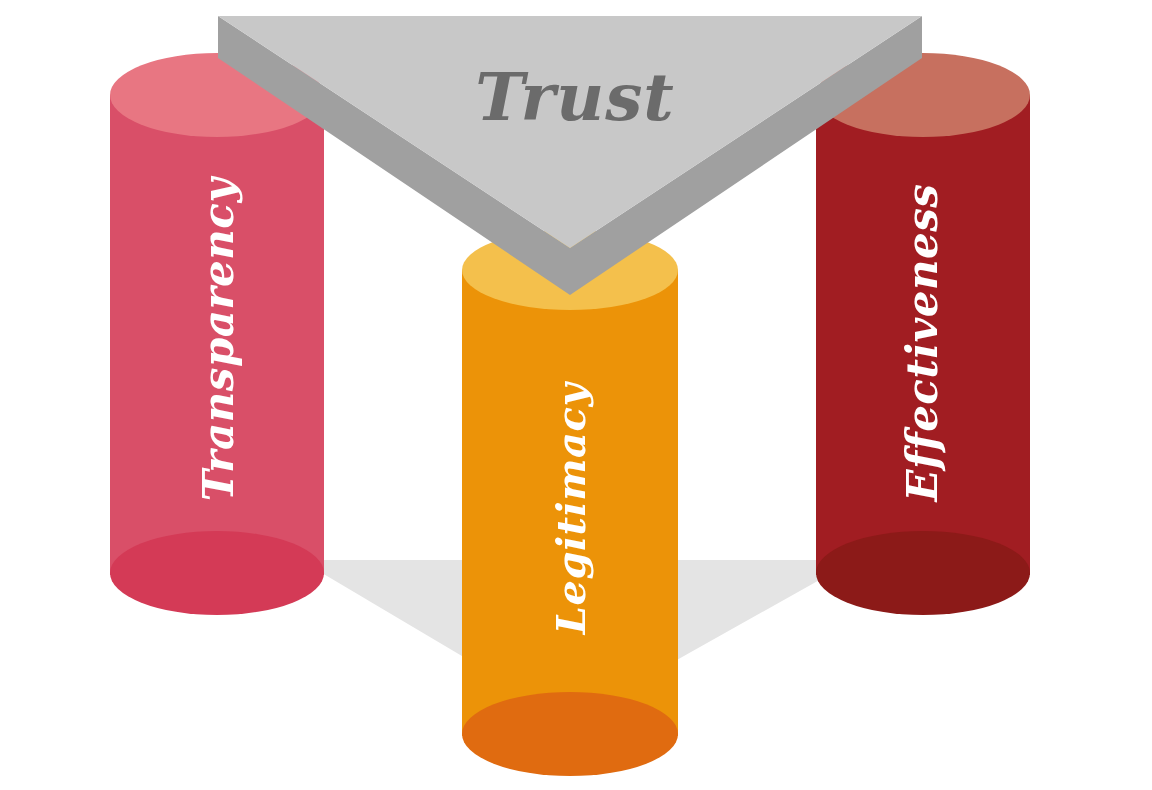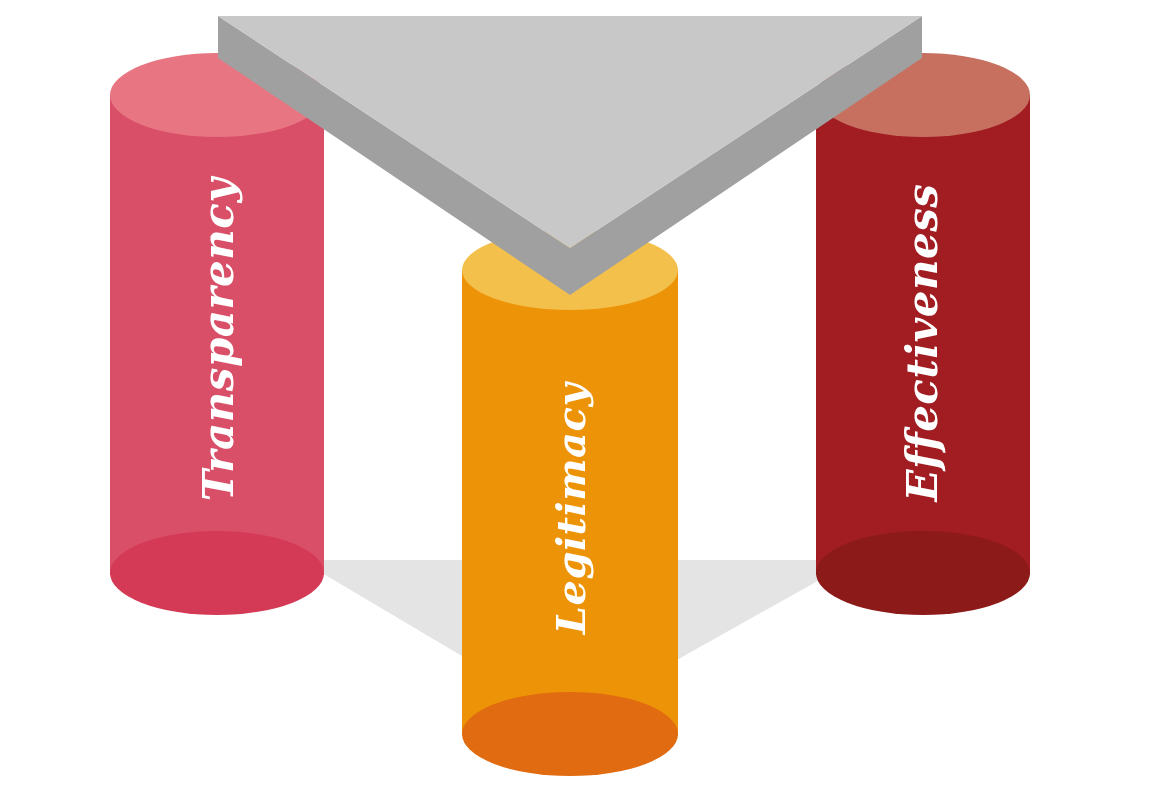--- a/index.html
+++ b/index.html
@@ -97,18 +97,19 @@
     </g>
 
     <g>
 
       <polygon points="218,16 218,58 570,295 922,58 922,16 570,248" fill="#a0a0a0"></polygon>
 
       <polygon points="218,16 922,16 570,248" fill="#c8c8c8"></polygon>
     </g>
   </svg>
 
+  <div id="roof-title">Trust</div>
 
   <div id="label-transparency" class="pillar-label">Transparency</div>
   <div id="label-legitimacy" class="pillar-label">Legitimacy</div>
   <div id="label-effectiveness" class="pillar-label">Effectiveness</div>
 
 </div>
 
 </body></html>

